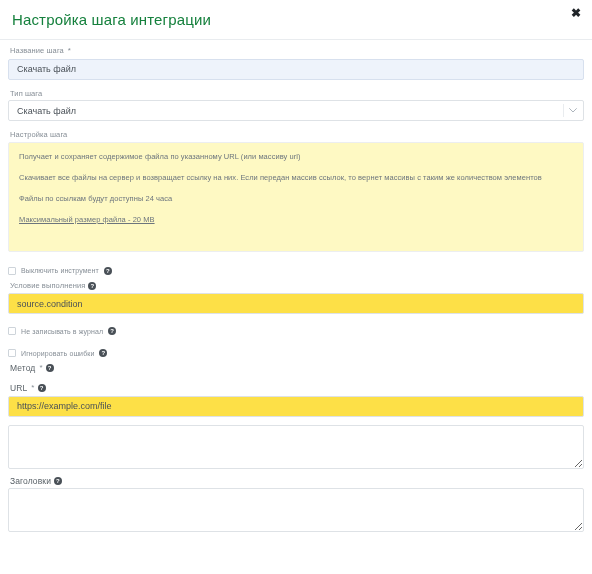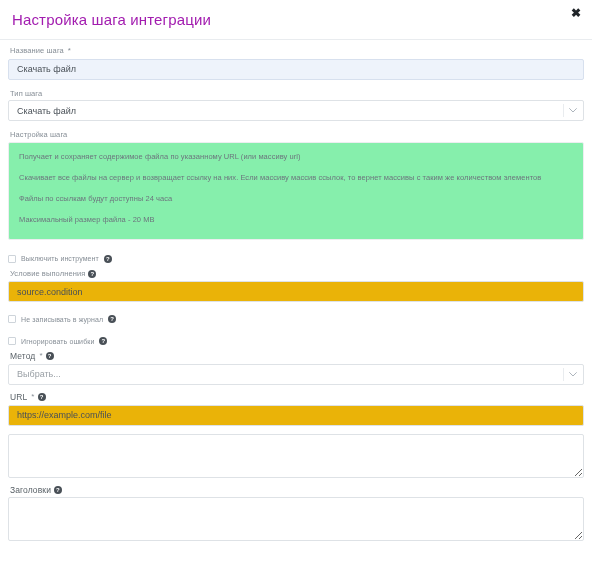--- a/index.html
+++ b/index.html
@@ -21,21 +21,21 @@
     position: relative;
     height: 40px;
     border-bottom: 1px solid #e9ecef;
     padding: 0 10px;
     display: flex;
     align-items: center;
   }
   .modal-title {
     font-size: 15px;
     font-weight: 400;
-    color: #a21caf;
+    color: #15803d;
     letter-spacing: 0.15px;
     line-height: 1;
     padding-left: 2px;
   }
   .close-btn {
     position: absolute;
     top: 5px;
     right: 8px;
     width: 16px;
     height: 16px;
@@ -92,21 +92,21 @@
     flex: 0 0 auto;
     cursor: pointer;
   }
 
   
   .text-input {
     width: 100%;
     height: 21px;
     border: 1px solid #dee2e6;
     border-radius: 2px;
-    background: #eab308;
+    background: #fde047;
     font-family: "Liberation Sans", sans-serif;
     font-size: 9px;
     color: #495057;
     padding: 0 8px;
     outline: none;
   }
   .text-input.highlight {
     background: #eef3fb;
     border-color: #d7e0ee;
   }
@@ -146,34 +146,34 @@
     width: 10px;
     display: flex;
     align-items: center;
     justify-content: center;
     cursor: pointer;
   }
   .chev svg { display: block; }
 
   
   .desc-panel {
-    background: #86efac;
+    background: #fef9c3;
     border: 1px solid #eceef0;
     border-radius: 2px;
     padding: 9px 10px 11px 10px;
     margin-bottom: 0;
   }
   .desc-line {
     font-size: 7.5px;
     color: #6c757d;
     line-height: 1.2;
     margin: 0 0 12px 0;
     letter-spacing: 0.05px;
   }
-  .desc-line:last-child { margin-bottom: 4px; }
+  .desc-line:last-child { margin-bottom: 16px; text-decoration: underline; }
 
   
   .check-row {
     display: flex;
     align-items: center;
     gap: 5px;
     height: 14px;
   }
   .cb {
     width: 8px;
@@ -246,21 +246,21 @@
   </div>
 
   <div class="sp-10"></div>
 
   <div class="field">
     <div class="field-label">
       <span>Настройка шага</span>
     </div>
     <div class="desc-panel">
       <p class="desc-line">Получает и сохраняет содержимое файла по указанному URL (или массиву url)</p>
-      <p class="desc-line">Скачивает все файлы на сервер и возвращает ссылку на них. Если массиву массив ссылок, то вернет массивы с таким же количеством элементов</p>
+      <p class="desc-line">Скачивает все файлы на сервер и возвращает ссылку на них. Если передан массив ссылок, то вернет массивы с таким же количеством элементов</p>
       <p class="desc-line">Файлы по ссылкам будут доступны 24 часа</p>
       <p class="desc-line">Максимальный размер файла - 20 MB</p>
     </div>
   </div>
 
   <div class="sp-12"></div>
 
   <div class="check-row">
     <span class="cb"></span>
     <span class="cb-label">Выключить инструмент</span>
@@ -294,29 +294,20 @@
   </div>
 
   <div class="sp-4"></div>
 
   <div class="field">
     <div class="field-label strong">
       <span>Метод</span>
       <span class="req">*</span>
       <span class="help-icon">?</span>
     </div>
-    <div class="select-wrap">
-      <div class="select-box placeholder-val">Выбрать...</div>
-      <div class="select-divider"></div>
-      <div class="chev">
-        <svg width="8" height="5" viewBox="0 0 8 5">
-            <path d="M0.6 0.6 L4 4 L7.4 0.6" fill="none" stroke="#adb5bd" stroke-width="1" stroke-linecap="round"></path>
-          </svg>
-      </div>
-    </div>
   </div>
 
   <div class="sp-8"></div>
 
   <div class="field">
     <div class="field-label strong">
       <span>URL</span>
       <span class="req">*</span>
       <span class="help-icon">?</span>
     </div>

